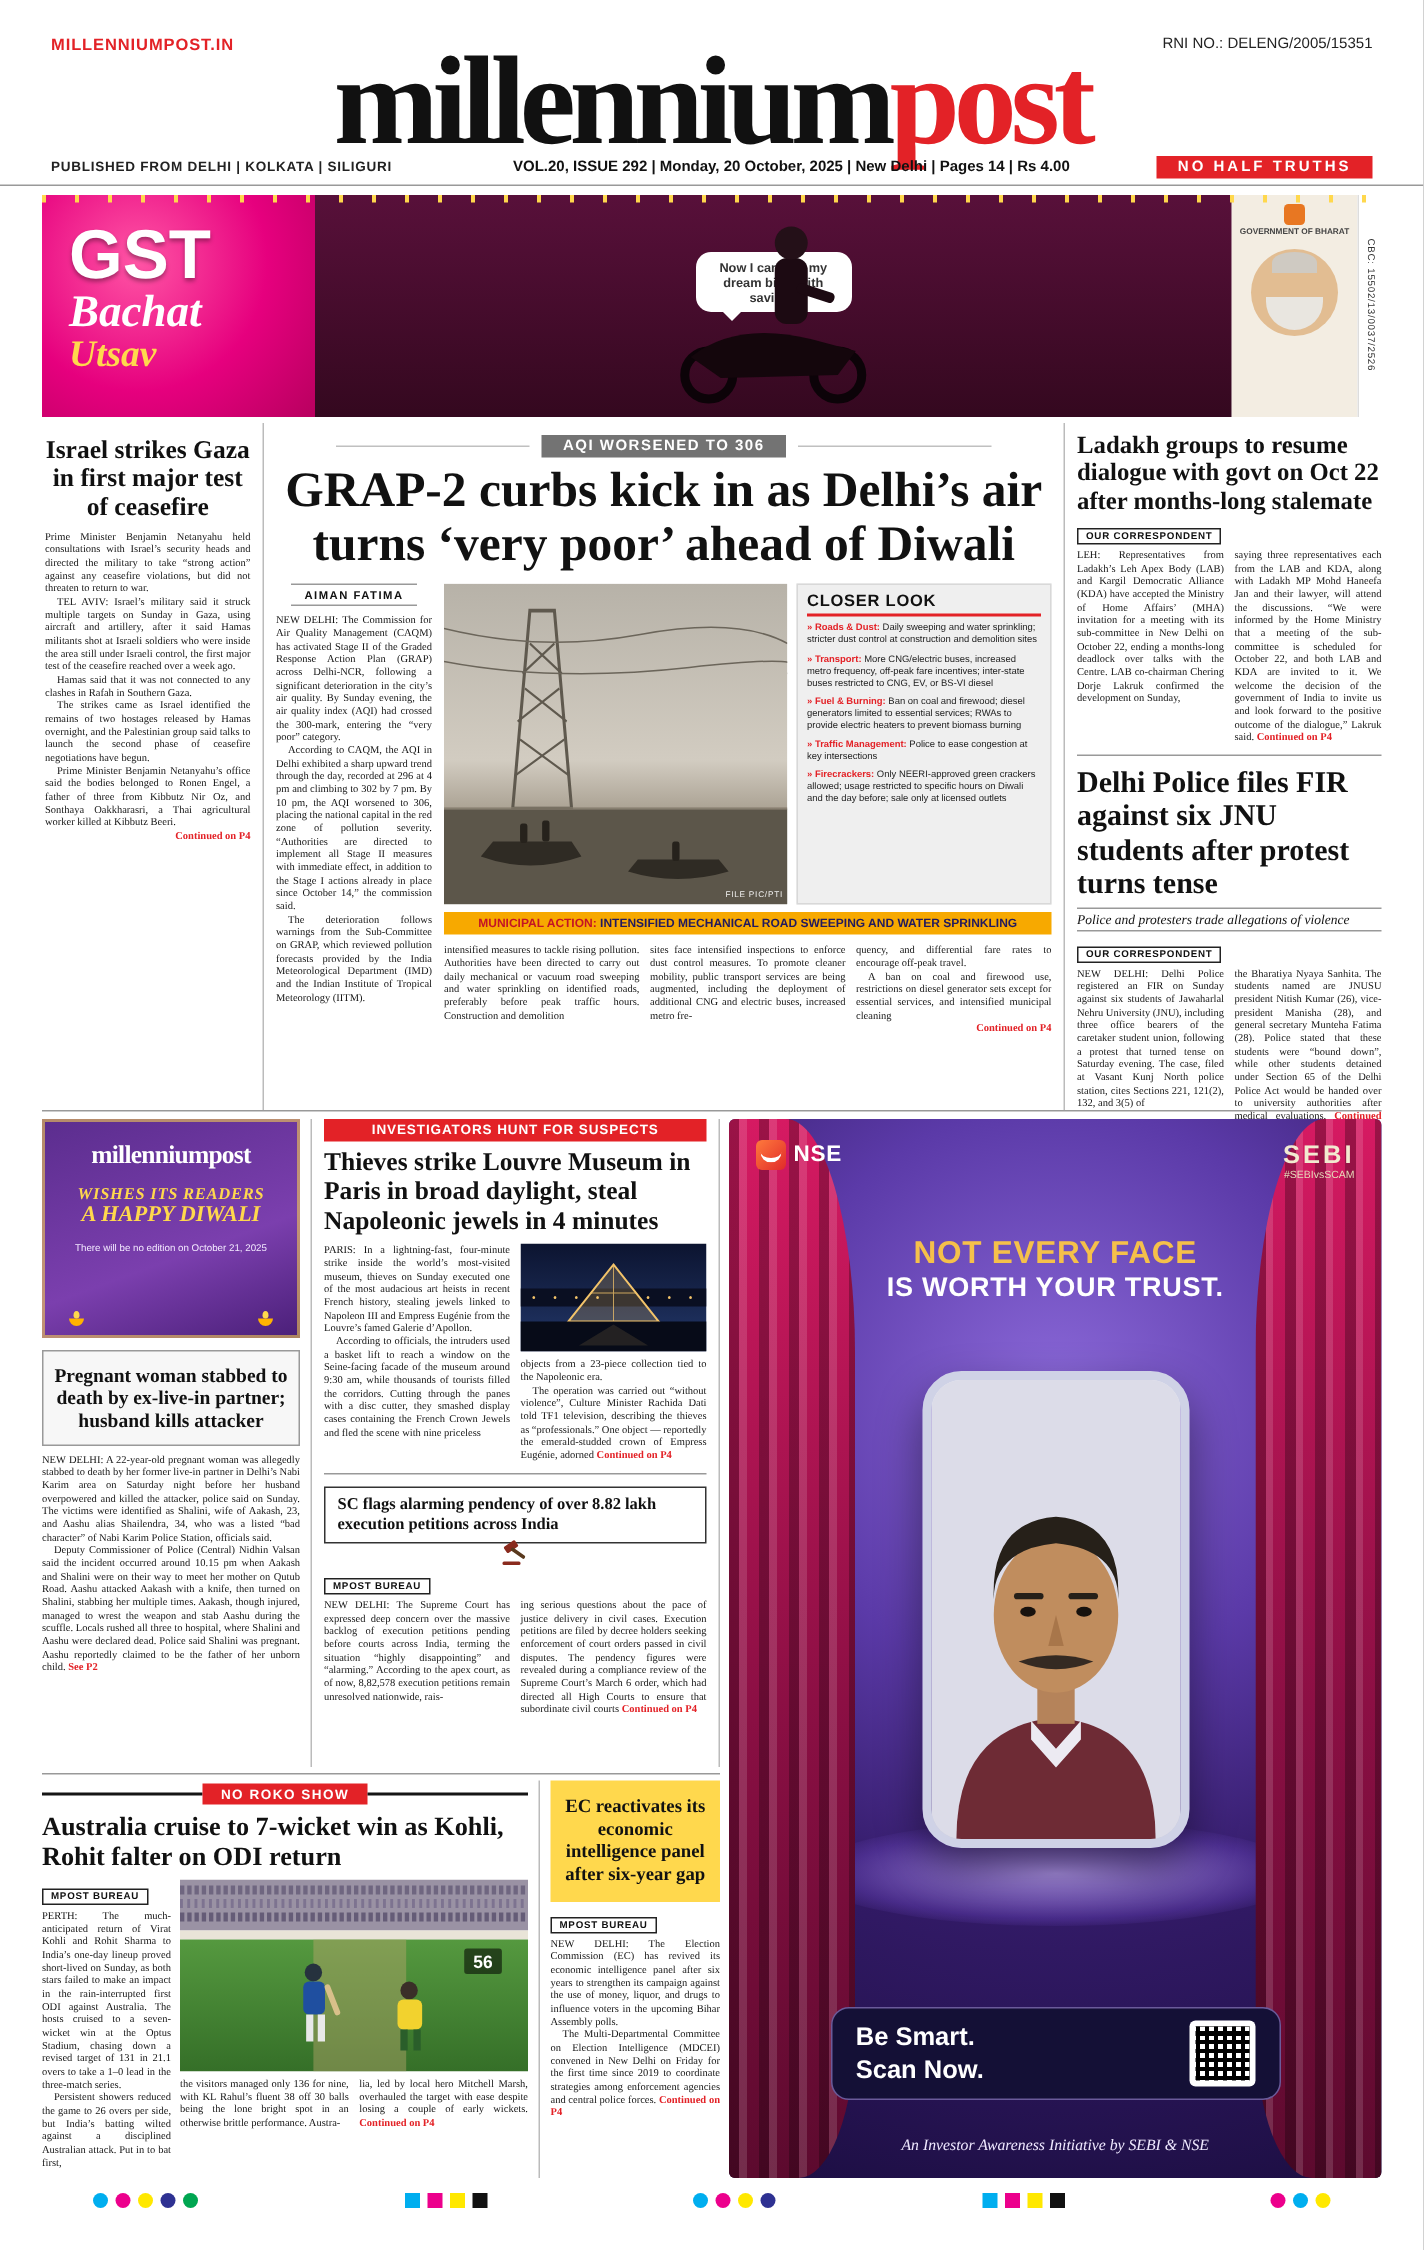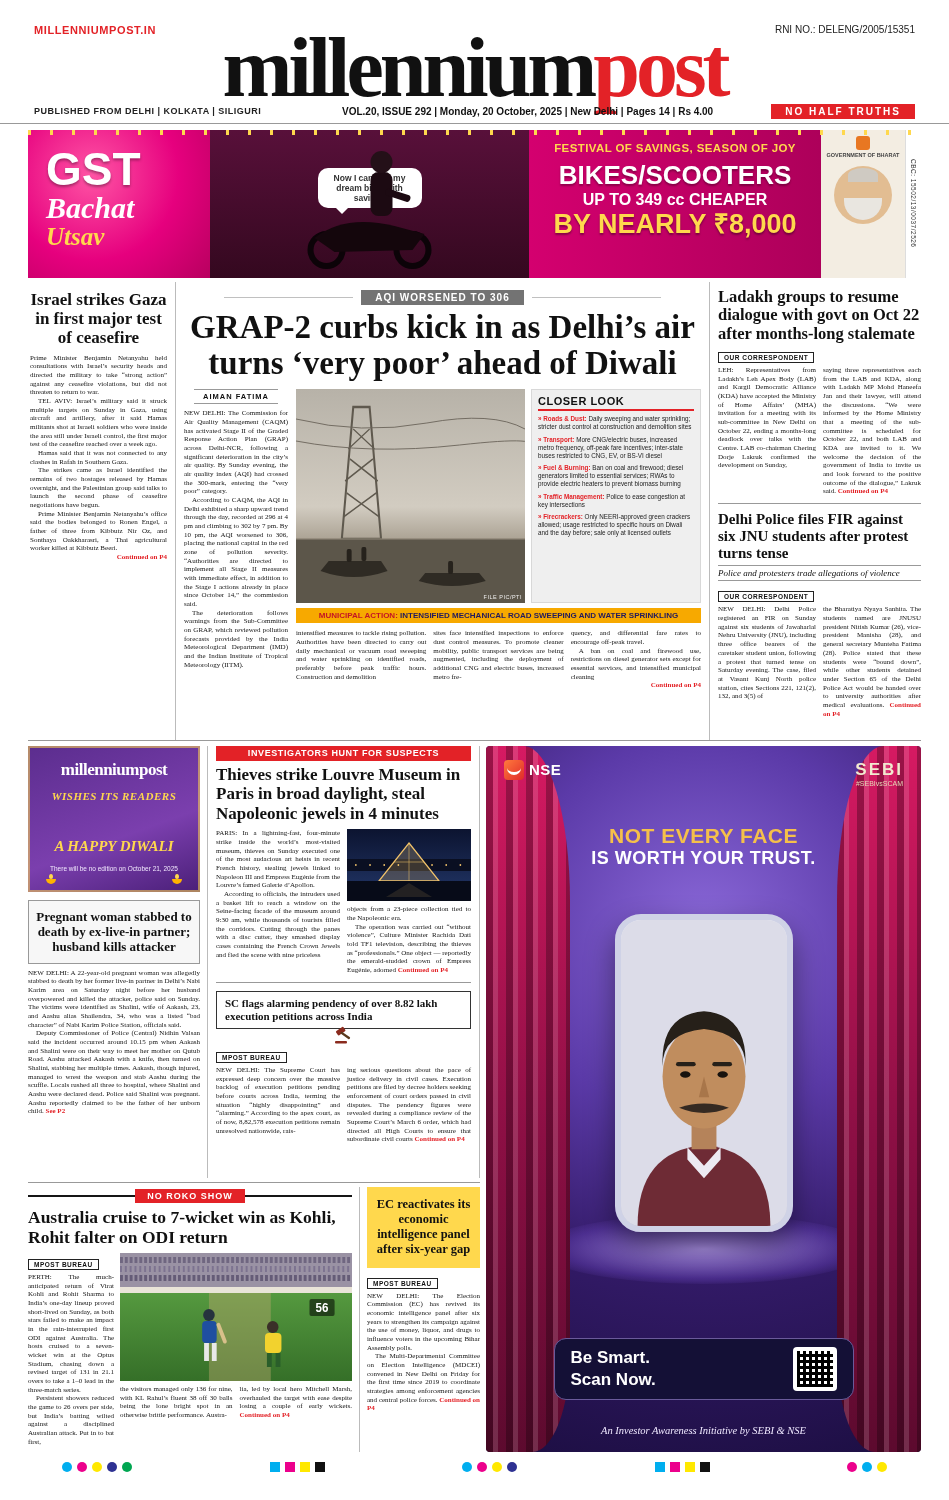--- a/index.html
+++ b/index.html
@@ -97,21 +97,21 @@
   .colA { width:180px; border-right:1px solid #bbb; padding-right:7px; }
   .colB { flex:1; padding:0 8px; border-right:1px solid #bbb; }
   .row3 { display:flex; border-top:1px solid #999; margin-top:4px; padding-top:4px; flex:1; }
   .cricket { width:332px; border-right:1px solid #bbb; padding-right:7px; }
   .ec { flex:1; padding-left:7px; }
 
   
   .diwali { height:146px; background:linear-gradient(160deg,#5b2d8e,#7b3fae 60%,#4a1f78); color:#fff; text-align:center; padding-top:14px; position:relative; box-shadow:inset 0 0 0 2px rgba(255,216,77,.55); }
   .dw-logo { font-size:17px; font-weight:bold; letter-spacing:-.5px; }
   .dw-wish1 { margin-top:10px; color:#ffd84d; font-style:italic; font-weight:bold; font-size:11px; letter-spacing:.5px; }
-  .dw-wish2 { color:#ffd84d; font-style:italic; font-weight:bold; font-size:15px;margin-top:36px; }
+  .dw-wish2 { color:#ffd84d; font-style:italic; font-weight:bold; font-size:15px; }
   .dw-note { margin-top:10px; font-family:"Liberation Sans",sans-serif; font-size:6.5px; color:#f3e9ff; }
   .dw-diya { position:absolute; bottom:8px; width:10px; height:5px; background:#ffb300; border-radius:0 0 8px 8px; }
   .dw-diya:before { content:""; position:absolute; top:-5px; left:3px; width:4px; height:5px; background:#ffd84d; border-radius:50% 50% 50% 50%/60% 60% 40% 40%; }
   .dw-d1 { left:18px; } .dw-d2 { right:18px; }
 
   
   .stab-head { border:1px solid #999; background:#f7f7f7; text-align:center; font-weight:bold; font-size:13px; line-height:1.18; padding:8px 6px; margin:8px 0 5px 0; }
 
   
   .red-bar { background:#e32227; color:#fff; font-family:"Liberation Sans",sans-serif; font-weight:bold; font-size:9px; letter-spacing:.6px; text-align:center; padding:2.5px 0; margin-bottom:4px; }
@@ -210,26 +210,20 @@
       <div class="bubble">Now I can buy my dream bike, with savings</div>
       <svg viewBox="0 0 190 148" style="position:absolute;inset:0;width:100%;height:100%">
         <circle cx="52" cy="120" r="16" fill="none" stroke="#0c0308" stroke-width="6"></circle>
         <circle cx="138" cy="120" r="16" fill="none" stroke="#0c0308" stroke-width="6"></circle>
         <path d="M40 108 Q70 84 120 96 L150 104 L138 120 L60 122 Z" fill="#14060c"></path>
         <rect x="96" y="42" width="22" height="44" rx="8" fill="#1c0a12"></rect>
         <circle cx="107" cy="32" r="11" fill="#241018"></circle>
         <rect x="112" y="58" width="26" height="7" rx="3" fill="#1c0a12" transform="rotate(18 112 58)"></rect>
       </svg>
     </div>
-    <div class="b-right">
-      <div class="festival">FESTIVAL OF SAVINGS, SEASON OF JOY</div>
-      <div class="bike1">BIKES/SCOOTERS</div>
-      <div class="bike2">UP TO 349 cc CHEAPER</div>
-      <div class="bike3">BY NEARLY ₹8,000</div>
-    </div>
     <div class="b-modi">
       <div class="emblem"></div>
       <div class="govt">GOVERNMENT OF BHARAT</div>
       <div class="modi-face"></div>
     </div>
     <div class="b-cbc">
         <span>CBC: 15502/13/0037/2526</span>
       </div>
   </div>
 
@@ -324,21 +318,21 @@
       <div>
         <div class="lad-head">Ladakh groups to resume dialogue with govt on Oct 22 after months-long stalemate</div>
         <span class="bureau">OUR CORRESPONDENT</span>
         <div class="two-col t7">
           <div>LEH: Representatives from Ladakh’s Leh Apex Body (LAB) and Kargil Democratic Alliance (KDA) have accepted the Ministry of Home Affairs’ (MHA) invitation for a meeting with its sub-committee in New Delhi on October 22, ending a months-long deadlock over talks with the Centre. LAB co-chairman Chering Dorje Lakruk confirmed the development on Sunday,</div>
           <div><span>saying three representatives each from the LAB and KDA, along with Ladakh MP Mohd Haneefa Jan and their lawyer, will attend the discussions. “We were informed by the Home Ministry that a meeting of the sub-committee is scheduled for October 22, and both LAB and KDA are invited to it. We welcome the decision of the government of India to invite us and look forward to the positive outcome of the dialogue,” Lakruk said.</span> <span class="cont">Continued on P4</span></div>
         </div>
       </div>
       <div class="sep"></div>
       <div>
-        <div class="lad-head" style="font-size:15px">Delhi Police files FIR against six JNU students after protest turns tense</div>
+        <div class="lad-head" style="font-size:20px">Delhi Police files FIR against six JNU students after protest turns tense</div>
         <div class="jnu-sub">Police and protesters trade allegations of violence</div>
         <span class="bureau">OUR CORRESPONDENT</span>
         <div class="two-col t7">
           <div>NEW DELHI: Delhi Police registered an FIR on Sunday against six students of Jawaharlal Nehru University (JNU), including three office bearers of the caretaker student union, following a protest that turned tense on Saturday evening. The case, filed at Vasant Kunj North police station, cites Sections 221, 121(2), 132, and 3(5) of</div>
           <div><span>the Bharatiya Nyaya Sanhita. The students named are JNUSU president Nitish Kumar (26), vice-president Manisha (28), and general secretary Munteha Fatima (28). Police stated that these students were “bound down”, while other students detained under Section 65 of the Delhi Police Act would be handed over to university authorities after medical evaluations.</span> <span class="cont">Continued on P4</span></div>
         </div>
       </div>
     </div>
   </div>
 

